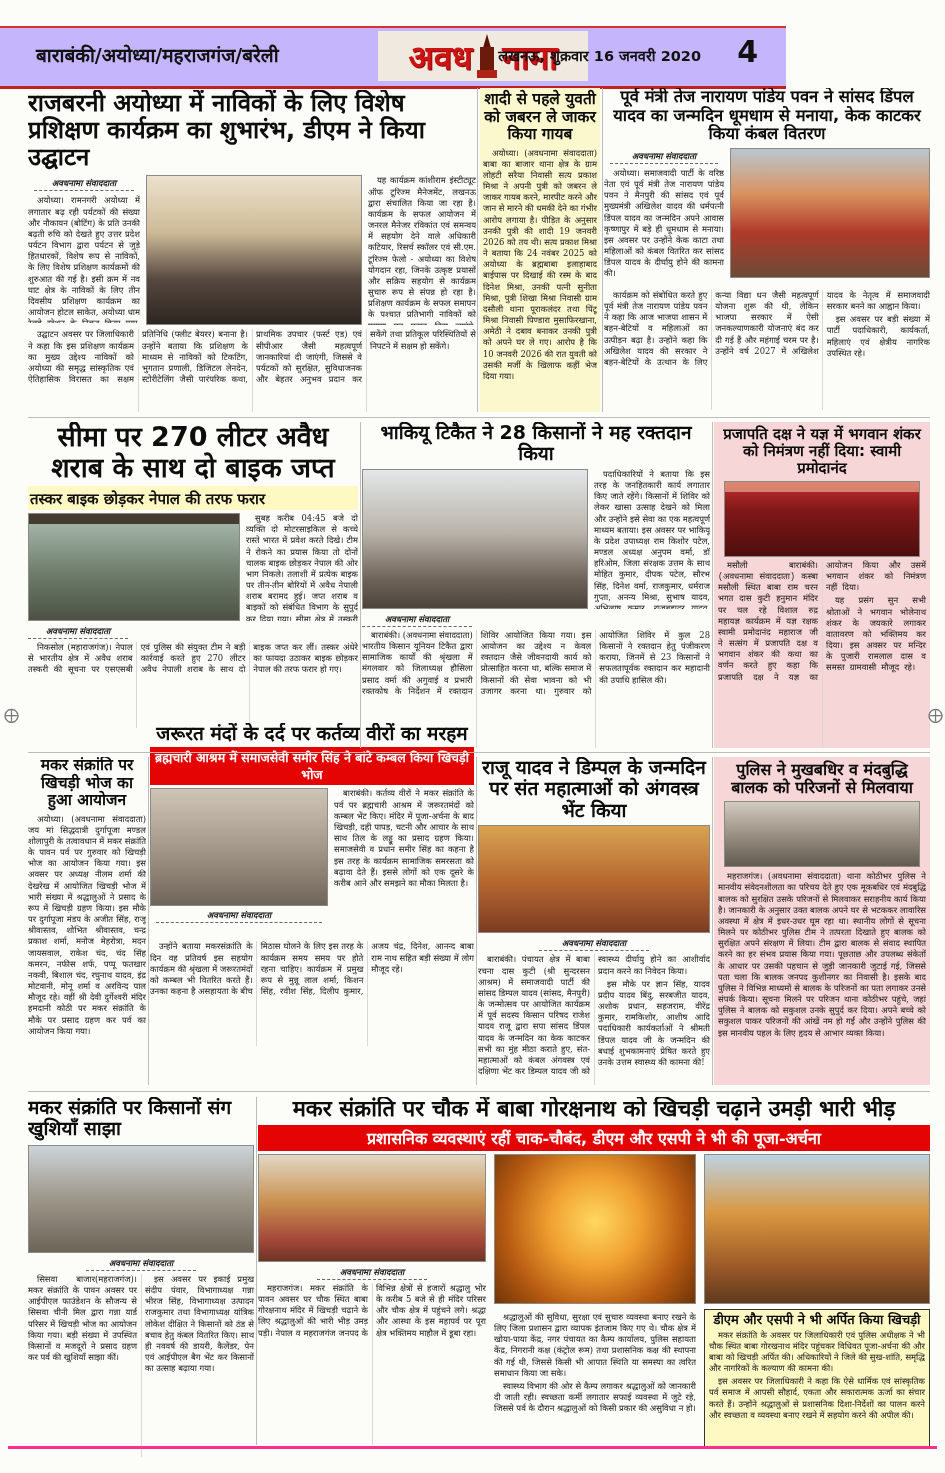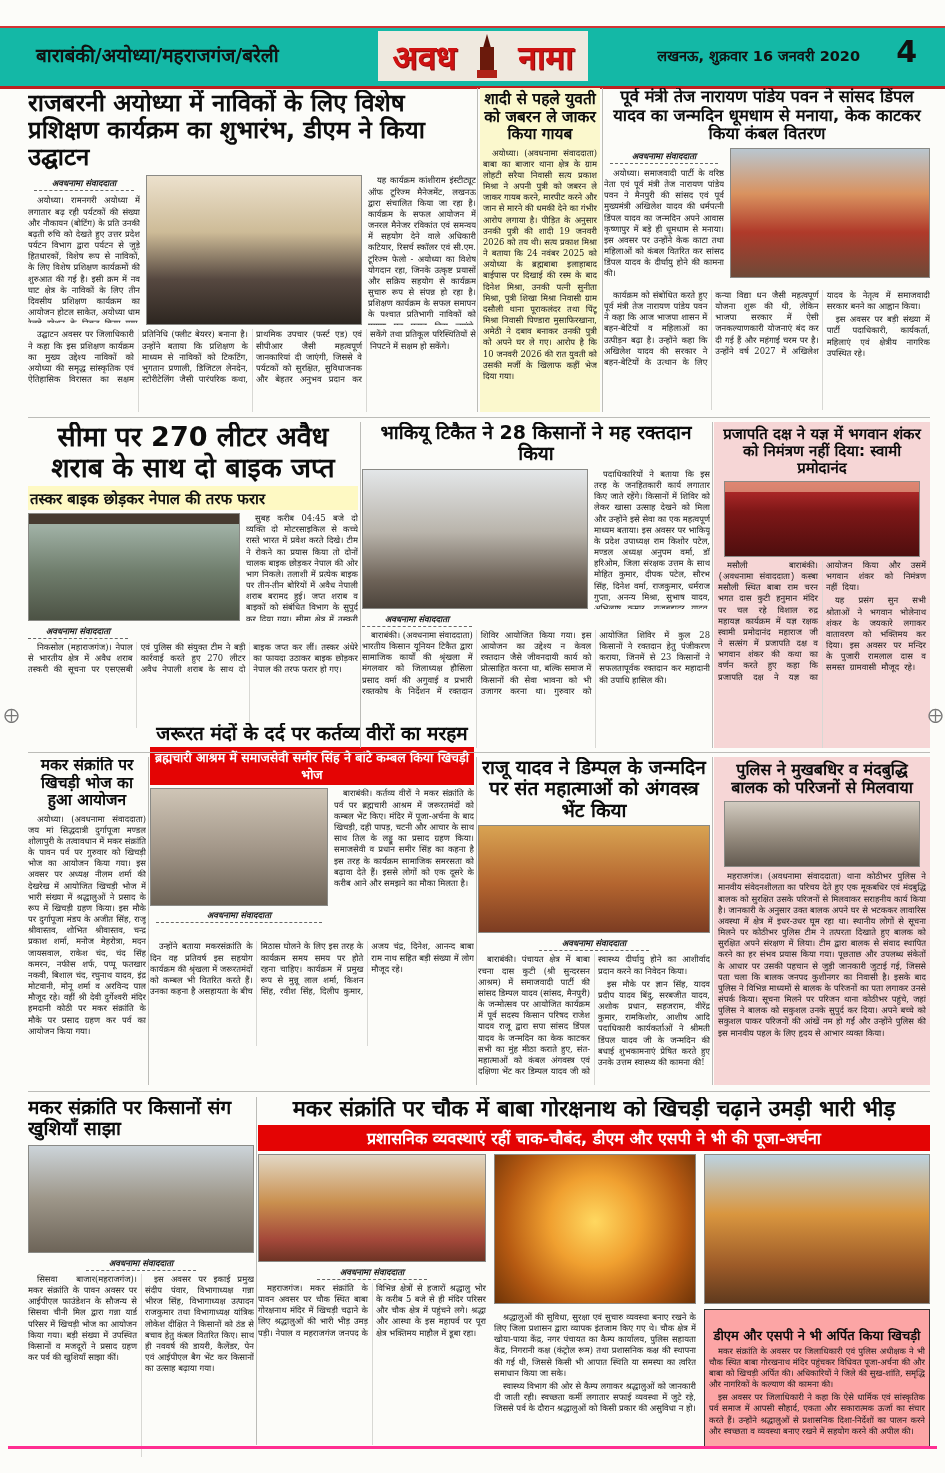--- a/index.html
+++ b/index.html
@@ -1,24 +1,24 @@
 <!DOCTYPE html>
 <html lang="hi"><head>
 <meta charset="utf-8">
 <style>
   html,body{margin:0;padding:0;background:#e8e8e4;}
   #paper{position:relative;width:945px;height:1473px;background:#fcfcf9;margin:0 auto;overflow:hidden;
          font-family:"DejaVu Serif",serif;color:#1a1a1a;}
   
-  #header{position:absolute;left:0;top:26px;width:945px;height:58px;
-          border-top:2px solid #d23434;border-bottom:3px solid #c02020;background:#14b8a6;}
+  #header{position:absolute;left:0;top:26px;width:786px;height:58px;
+          border-top:2px solid #d23434;border-bottom:3px solid #c02020;background:#c4b5fd;}
   .editions{position:absolute;left:36px;top:14px;font-family:"DejaVu Sans",sans-serif;
             font-weight:bold;font-size:19px;color:#111;}
   .mast{position:absolute;left:378px;top:3px;width:210px;height:50px;background:#efe9df;
-        display:flex;align-items:center;justify-content:center;gap:20px;}
+        display:flex;align-items:center;justify-content:center;gap:4px;}
   .mast-word{font-family:"DejaVu Sans",sans-serif;font-weight:bold;font-size:33px;color:#cf1212;
              text-shadow:1px 1px 0 #8a0a0a;}
   .tower{width:22px;height:44px;position:relative;}
   .tower .spire{position:absolute;left:7px;top:0;width:0;height:0;border-left:4px solid transparent;
                 border-right:4px solid transparent;border-bottom:14px solid #5a1208;}
   .tower .bodyt{position:absolute;left:4px;top:13px;width:14px;height:24px;background:#6b1a0c;}
   .tower .base{position:absolute;left:1px;top:36px;width:20px;height:8px;background:#b02218;}
   .dateline{position:absolute;right:85px;top:17px;font-family:"DejaVu Sans",sans-serif;
             font-weight:bold;font-size:14.5px;color:#111;}
   .pagenum{position:absolute;right:28px;top:6px;font-family:"DejaVu Sans",sans-serif;
@@ -39,21 +39,21 @@
   .cols3{column-count:3;column-gap:8px;column-rule:1px solid #d8d8d4;}
   .cols4{column-count:4;column-gap:8px;column-rule:1px solid #d8d8d4;}
   .photo{position:relative;border:1px solid #8a8a86;box-sizing:border-box;}
   .photo .capbar{position:absolute;left:0;top:0;right:0;height:10px;background:rgba(40,20,10,.75);}
   .pink{background:#f6d6d6;}
   .yellowbg{background:#fbf8cd;}
   .vline{position:absolute;width:1px;background:#bcbcb8;}
   .hline{position:absolute;height:1px;background:#bcbcb8;}
   .regmark{position:absolute;font-size:15px;color:#777;font-family:"DejaVu Sans",sans-serif;}
   .magenta-rule{position:absolute;background:#ff2f92;}
-  .boxart{border:1.5px solid #333;padding:19px 4px;background:#fca5a5;box-sizing:border-box;}
+  .boxart{border:1.5px solid #333;padding:3px 4px;background:#fef9c3;box-sizing:border-box;}
   
   .ph-ceremony{background:linear-gradient(180deg,#ece1cd 0%,#cdbb97 38%,#564840 70%,#2d2620 100%);}
   .ph-redflags{background:linear-gradient(180deg,#b9c6cf 0%,#d9925f 35%,#b03a2a 65%,#6e4a38 100%);}
   .ph-police{background:linear-gradient(180deg,#9fb0a4 12%,#6f7d6c 55%,#4c5244 100%);}
   .ph-blood{background:linear-gradient(180deg,#e3e6e8 0%,#b9b4ab 45%,#6d6257 80%,#4c443c 100%);}
   .ph-stage{background:linear-gradient(180deg,#c03030 0%,#7e1717 40%,#4e0e0e 100%);}
   .ph-street{background:linear-gradient(180deg,#cfc5b6 0%,#a4988a 50%,#6f6558 100%);}
   .ph-blankets{background:linear-gradient(180deg,#d8a352 0%,#b4652f 55%,#7c3c22 100%);}
   .ph-group{background:linear-gradient(180deg,#d2cbc0 0%,#958b7e 55%,#635a50 100%);}
   .ph-field{background:linear-gradient(180deg,#ccd4d9 0%,#9d9689 50%,#6d6458 100%);}

